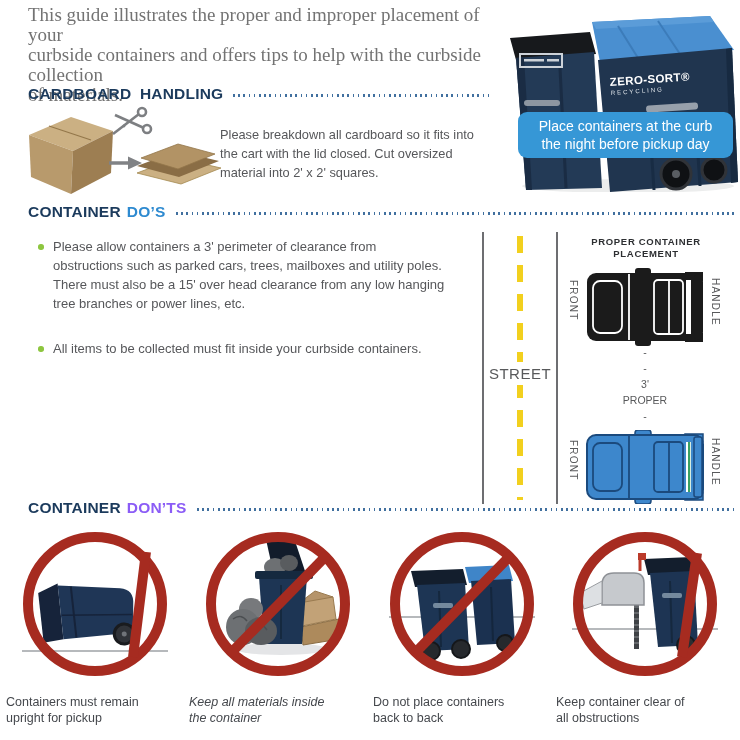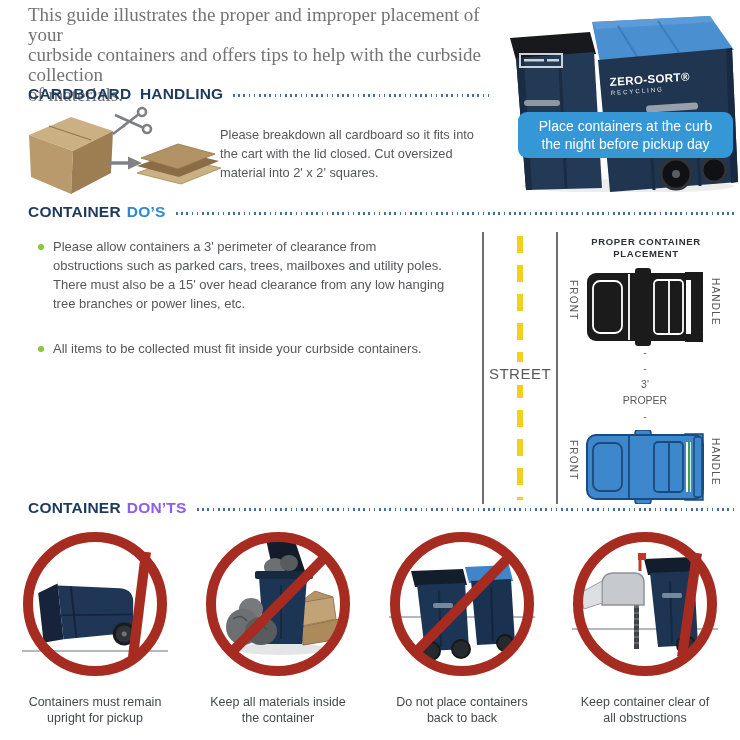--- a/index.html
+++ b/index.html
@@ -58,23 +58,23 @@
   .cart-top{position:absolute;left:105px;width:122px;}
   .cart-top.black{top:36px;} .cart-top.blue{top:198px;}
   .vlabel{position:absolute;writing-mode:vertical-rl;font-size:10px;letter-spacing:1.2px;color:#58595b;}
   .front1{left:88px;top:48px;} .handle1{left:230px;top:46px;}
   .front2{left:88px;top:208px;} .handle2{left:230px;top:206px;}
   .spacer{position:absolute;left:145px;top:116px;width:40px;display:flex;flex-direction:column;
           align-items:center;gap:8px;font-size:10.5px;line-height:8px;color:#58595b;}
 
   
   .dont{position:absolute;top:527px;width:150px;}
-  .dont .cap{width:178px;margin:5px 0 0 -14px;text-align:center;font-size:12.5px;
+  .dont .cap{width:178px;margin:5px 0 0 -14px;font-size:12.5px;
              line-height:16px;color:#45484d;white-space:pre-line;}
-  .d1{left:20px;} .d2{left:203px;} .d3{left:387px;} .d4{left:570px;}
+  .d1{left:20px;} .d2{left:203px;font-style:italic;} .d3{left:387px;} .d4{left:570px;}
 </style>
 </head>
 <body>
 
 <div class="page">
 
   <div class="intro">This guide illustrates the proper and improper placement of your
 curbside containers and offers tips to help with the curbside collection
 of materials.</div>
 

